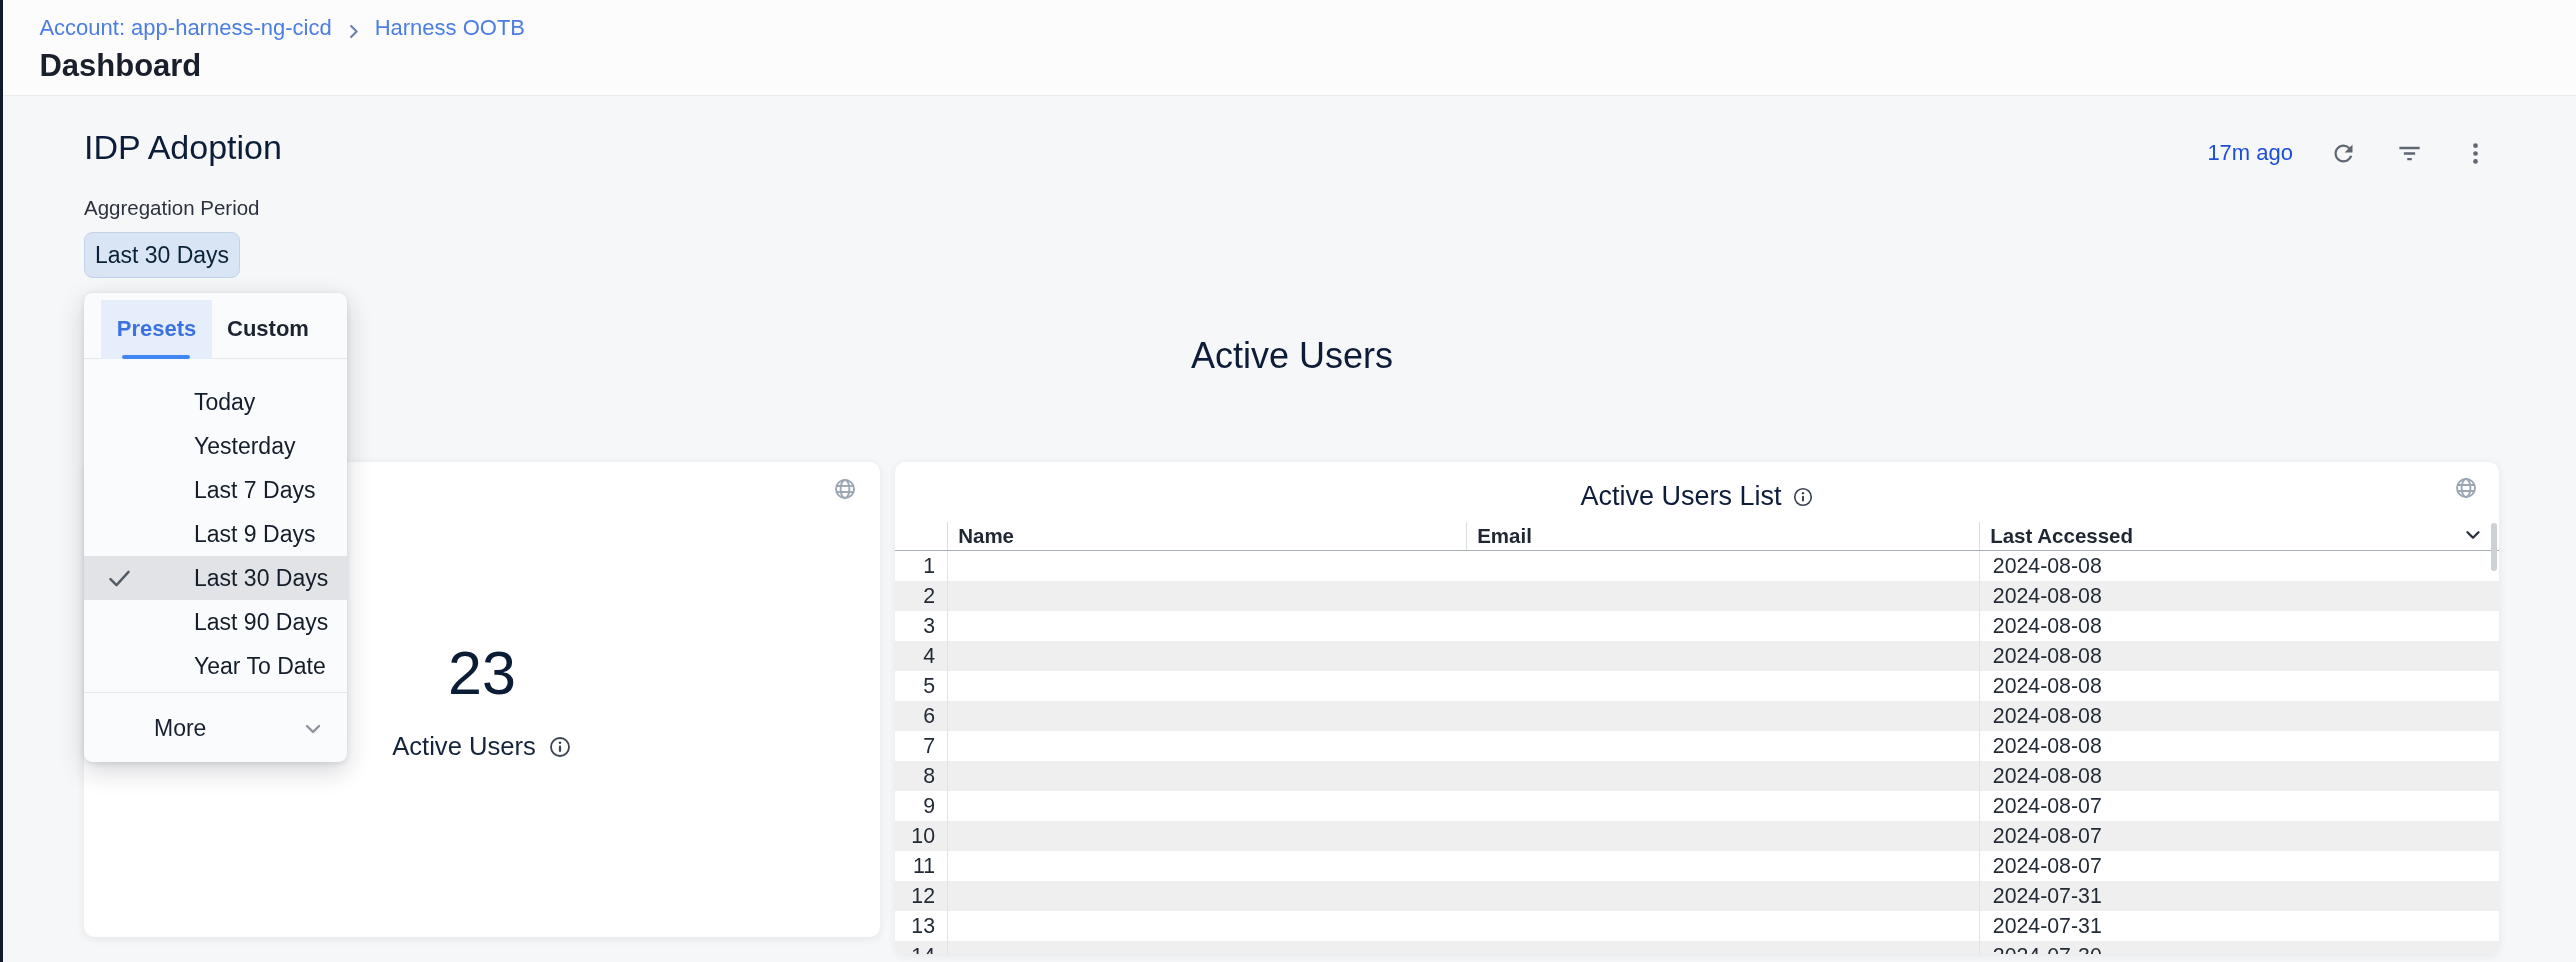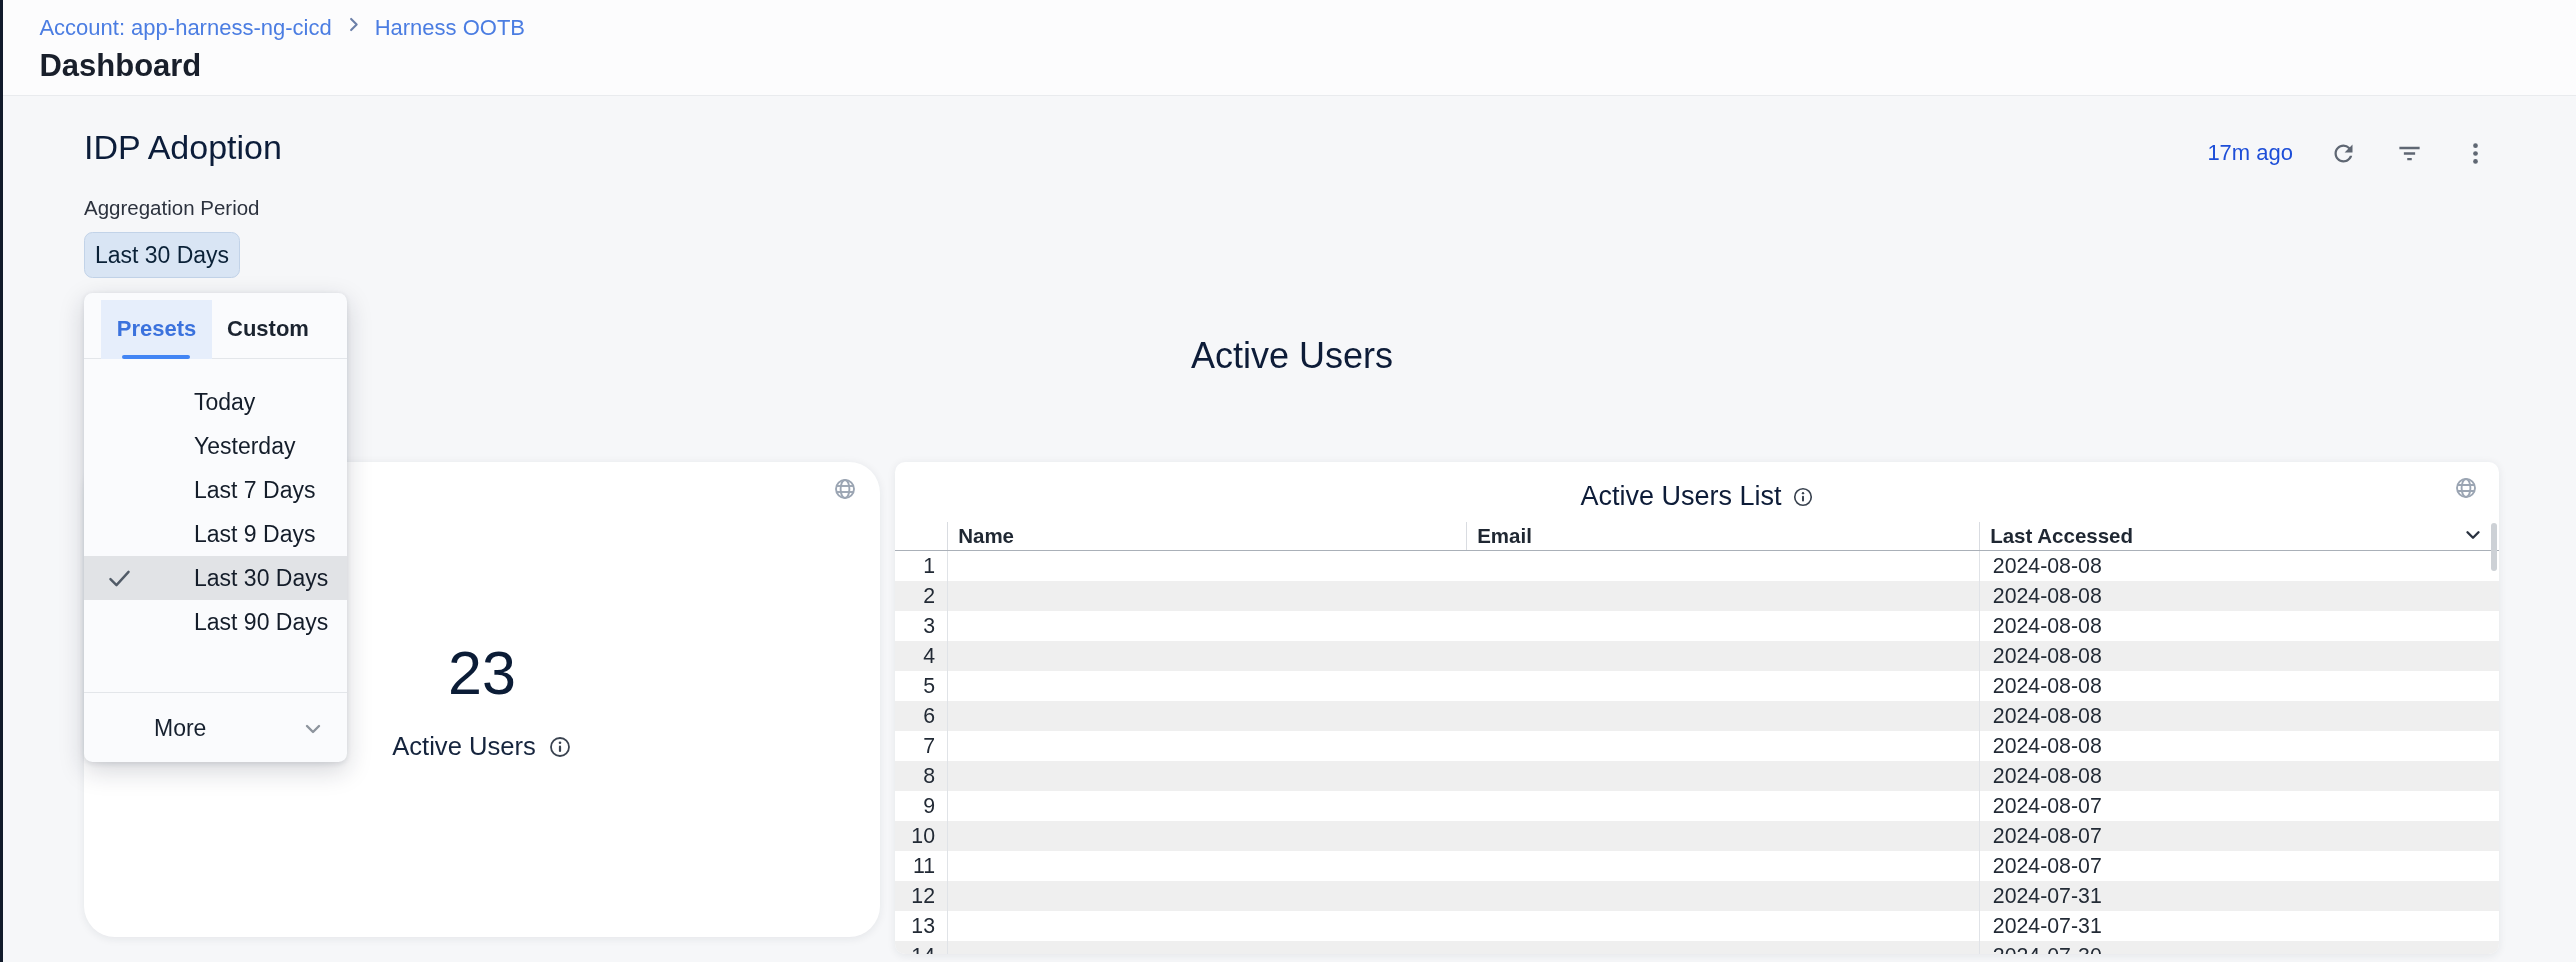--- a/index.html
+++ b/index.html
@@ -11,21 +11,21 @@
     color:#1c2430;
     overflow:hidden;
   }
   .left-strip { position:absolute; left:0; top:0; width:3.4px; height:963px; background:#121b2b; }
 
   
   .top-header {
     position:absolute; left:3.4px; top:0; right:0; height:96px;
     background:#fcfcfd; border-bottom:0.9px solid #e9ebee;
   }
-  .breadcrumb { position:absolute; left:36px; top:15.4px; display:flex; align-items:flex-start; gap:12px; font-size:22px; }
+  .breadcrumb { position:absolute; left:36px; top:15.4px; display:flex; align-items:flex-end; gap:12px; font-size:22px; }
   .breadcrumb a { color:#4b7de2; text-decoration:none; cursor:pointer; }
   .crumb-sep { display:flex; align-items:center; color:#6b7fa8; }
   .page-title { position:absolute; left:36px; top:48px; font-size:31px; font-weight:bold; color:#191f2b; }
 
   
   .dash-title { position:absolute; left:84px; top:128px; font-size:34px; font-weight:500; color:#0c1d3a; }
   .dash-controls { position:absolute; right:85px; top:135px; height:36px; display:flex; align-items:center; gap:34px; }
   .updated { font-size:22px; color:#1d4ed8; }
   .icon-btn { display:flex; align-items:center; justify-content:center; width:32px; height:32px; color:#5f6773; cursor:pointer; background:none; border:none; }
 
@@ -55,21 +55,21 @@
   .dd-item .check { position:absolute; left:20.5px; top:7.7px; color:#515b67; }
   .dd-more { position:absolute; left:0; top:399px; width:100%; height:71px; border-top:0.9px solid #e3e6ea; cursor:pointer; }
   .dd-more .more-label { position:absolute; left:70px; top:0; height:71px; line-height:71px; font-size:23px; font-weight:500; color:#16202e; }
   .dd-more .chev { position:absolute; right:22px; top:24px; color:#8d949d; }
 
   
   .section-title { position:absolute; left:84px; top:335px; width:2416px; text-align:center; font-size:36px; font-weight:500; color:#0d1c38; }
 
   
   .card { position:absolute; background:#ffffff; border-radius:10.2px; box-shadow:0 1.7px 8.5px rgba(25,35,55,0.08); }
-  .card-stat { left:84px; top:462px; width:796px; height:475px; display:flex; flex-direction:column; align-items:center; justify-content:center;border-radius:31px; }
+  .card-stat { left:84px; top:462px; width:796px; height:475px; display:flex; flex-direction:column; align-items:center; justify-content:center; }
   .globe { position:absolute; top:15.4px; color:#9ba5b3; }
   .card-stat .globe { right:23px; }
   .stat-value { font-size:61px; font-weight:500; color:#0b1c36; }
   .stat-label-row { margin-top:24px; display:flex; align-items:center; gap:12px; }
   .stat-label { font-size:25.6px; color:#15243d; }
   .info-icon { color:#3a4350; display:flex; cursor:pointer; background:none; border:none; }
 
   .card-table { left:895px; top:462px; width:1604px; height:492px; overflow:hidden; }
   .card-table .globe { right:21.3px; top:13.7px; }
   .table-title-row { position:absolute; left:0; top:19px; width:100%; display:flex; align-items:center; justify-content:center; gap:10.2px; }
@@ -163,20 +163,21 @@
     <div class="dd-item">Last 9 Days</div>
     <div class="dd-item selected">
       <span class="check">
         <svg width="29" height="29" viewBox="0 0 24 24">
             <polyline points="4.5 12.5 9.5 17.5 19.5 6.5" fill="none" stroke="currentColor" stroke-width="2" stroke-linecap="round" stroke-linejoin="round"></polyline>
           </svg>
       </span>
       <span>Last 30 Days</span>
     </div>
     <div class="dd-item">Last 90 Days</div>
+    <div class="dd-item">Year To Date</div>
   </div>
   <div class="dd-more">
     <span class="more-label">More</span>
     <span class="chev">
       <svg width="24" height="24" viewBox="0 0 24 24">
           <polyline points="6 9 12 15 18 9" fill="none" stroke="currentColor" stroke-width="2.4" stroke-linecap="round" stroke-linejoin="round"></polyline>
         </svg>
     </span>
   </div>
 </div>

